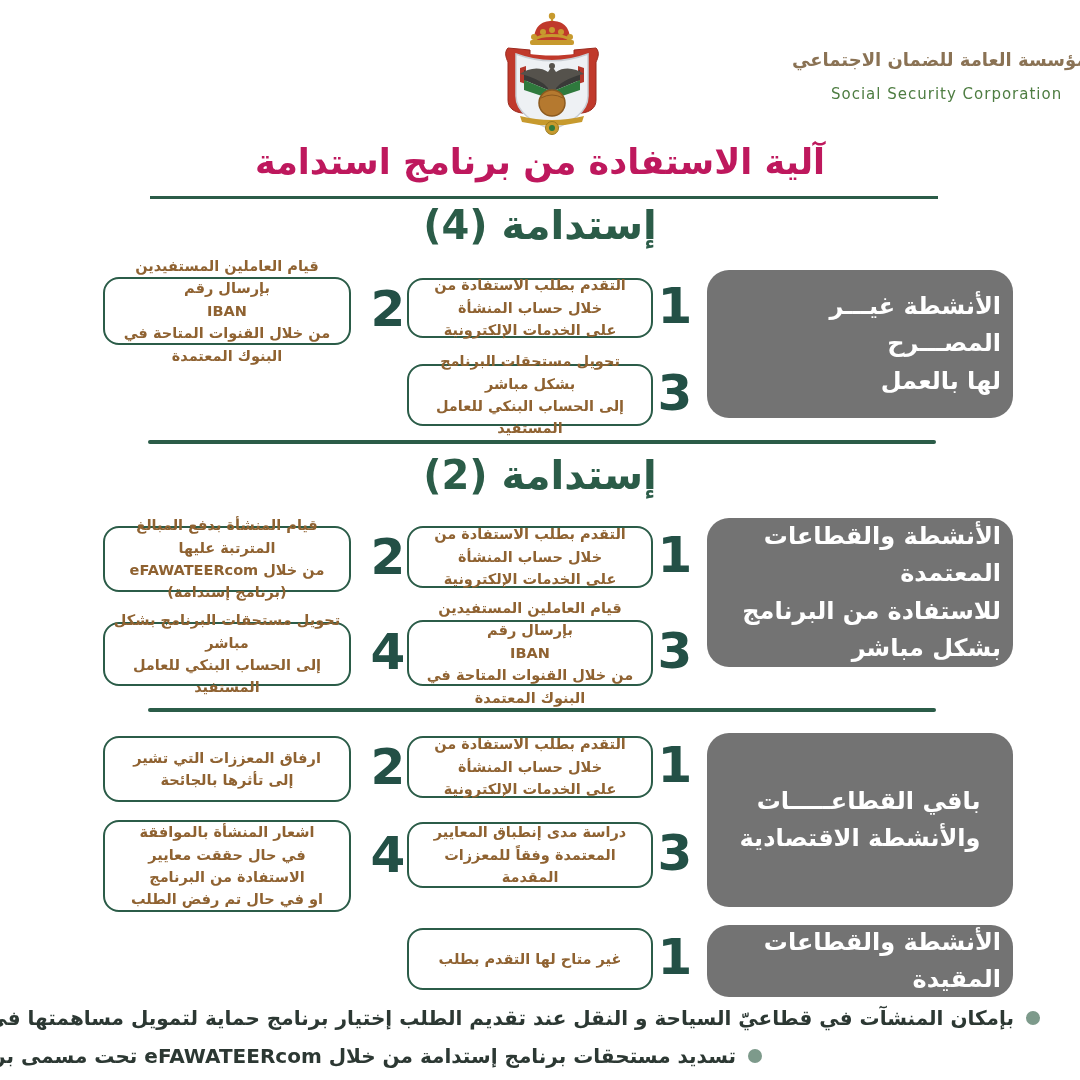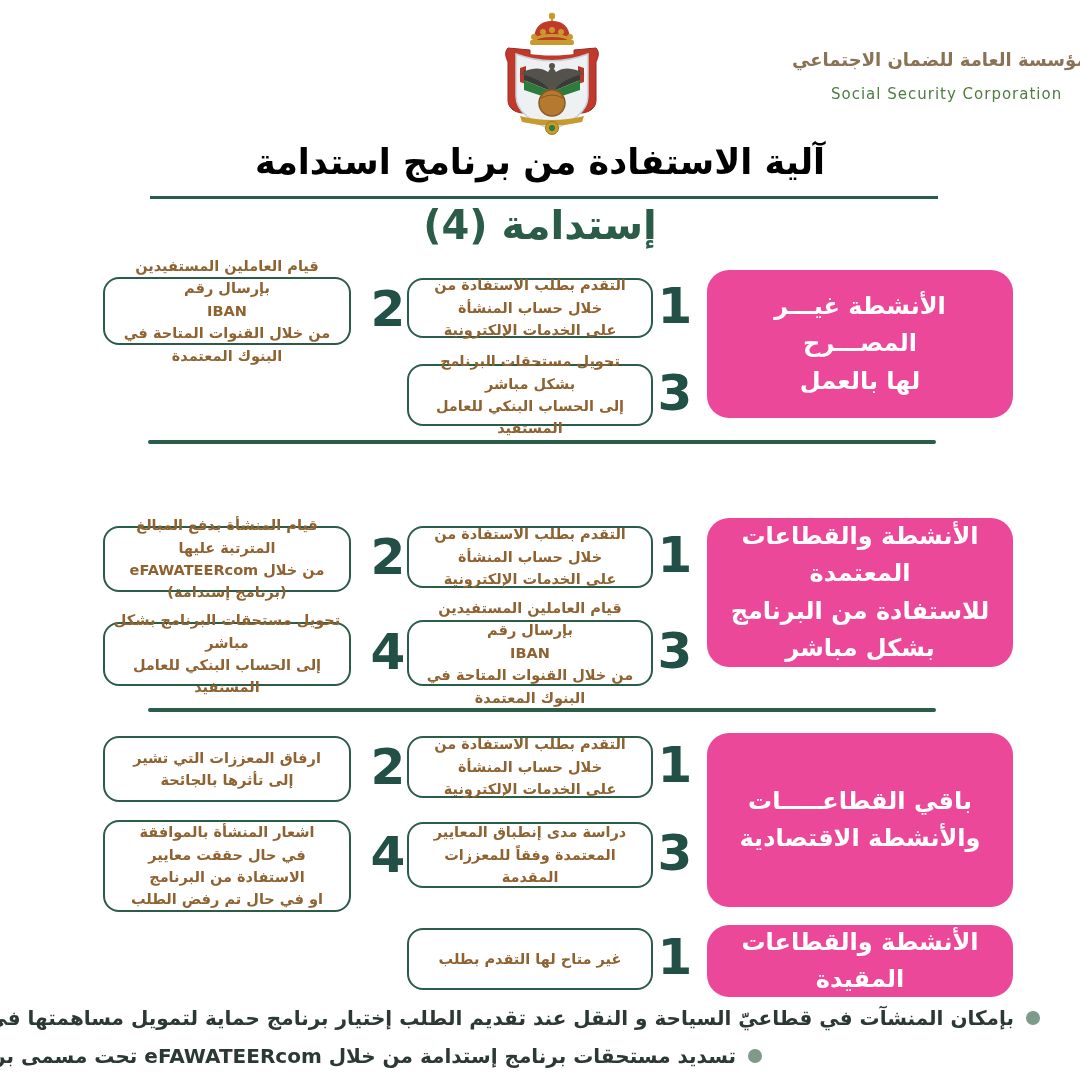--- a/index.html
+++ b/index.html
@@ -6,30 +6,30 @@
   .canvas{
     position:relative;width:1080px;height:1080px;background:#ffffff;overflow:hidden;
     font-family:"DejaVu Sans",sans-serif;
   }
   .logo{position:absolute;top:34px;left:786px;width:280px;display:flex;align-items:center;}
   .logo-text{display:flex;flex-direction:column;align-items:center;margin-left:6px;}
   .logo-ar{direction:rtl;color:#8a7254;font-size:18px;font-weight:bold;white-space:nowrap;}
   .logo-en{color:#4e7d42;font-size:15px;letter-spacing:1px;white-space:nowrap;margin-top:15px;}
   .main-title{
     position:absolute;top:142px;left:0;width:1080px;text-align:center;direction:rtl;
-    color:#000000;font-size:35px;font-weight:bold;
+    color:#be185d;font-size:35px;font-weight:bold;
   }
   .title-underline{position:absolute;top:196px;left:150px;width:788px;height:3px;background:#2b5c48;}
   .sec-heading{
     position:absolute;left:0;width:1080px;text-align:center;direction:rtl;
     color:#2b5c48;font-size:40px;font-weight:bold;
   }
   .cat-box{
-    position:absolute;left:707px;width:306px;background:#ec4899;border-radius:22px;
-    display:flex;align-items:center;justify-content:center;text-align:center;direction:rtl;
+    position:absolute;left:707px;width:306px;background:#737373;border-radius:22px;
+    display:flex;align-items:center;justify-content:center;text-align:right;direction:rtl;
     color:#ffffff;font-size:24px;font-weight:bold;line-height:1.55;white-space:pre-line;
     box-sizing:border-box;padding:6px 12px;
   }
   .step-box{
     position:absolute;background:#ffffff;border:2.5px solid #2b5c48;border-radius:16px;
     display:flex;align-items:center;justify-content:center;text-align:center;direction:rtl;
     color:#8f6231;font-size:14.5px;font-weight:bold;line-height:1.55;white-space:pre-line;
     box-sizing:border-box;padding:12px 8px;
   }
   .col-r{left:407px;width:246px;}
@@ -118,20 +118,21 @@
   <div class="step-box col-l" style="top:277px;height:68px">قيام العاملين المستفيدين بإرسال رقم
 IBAN
 من خلال القنوات المتاحة في البنوك المعتمدة</div>
 
   <div class="step-num num-r" style="top:367px">3</div>
   <div class="step-box col-r" style="top:364px;height:62px">تحويل مستحقات البرنامج بشكل مباشر
 إلى الحساب البنكي للعامل المستفيد</div>
 
   <div class="divider" style="top:440px"></div>
 
+  <div class="sec-heading" style="top:452px">إستدامة (2)</div>
   <div class="cat-box" style="top:518px;height:149px">الأنشطة والقطاعات المعتمدة
 للاستفادة من البرنامج بشكل مباشر</div>
 
   <div class="step-num num-r" style="top:529px">1</div>
   <div class="step-box col-r" style="top:526px;height:62px">التقدم بطلب الاستفادة من خلال حساب المنشأة
 على الخدمات الإلكترونية</div>
 
   <div class="step-num num-l" style="top:531px">2</div>
   <div class="step-box col-l" style="top:526px;height:66px">قيام المنشأة بدفع المبالغ المترتبة عليها
 من خلال eFAWATEERcom (برنامج إستدامة)</div>

